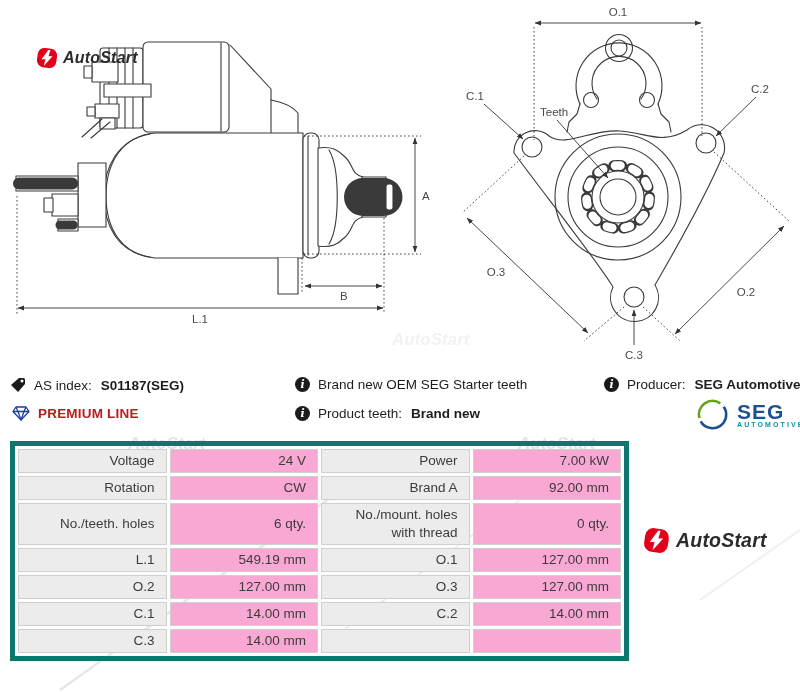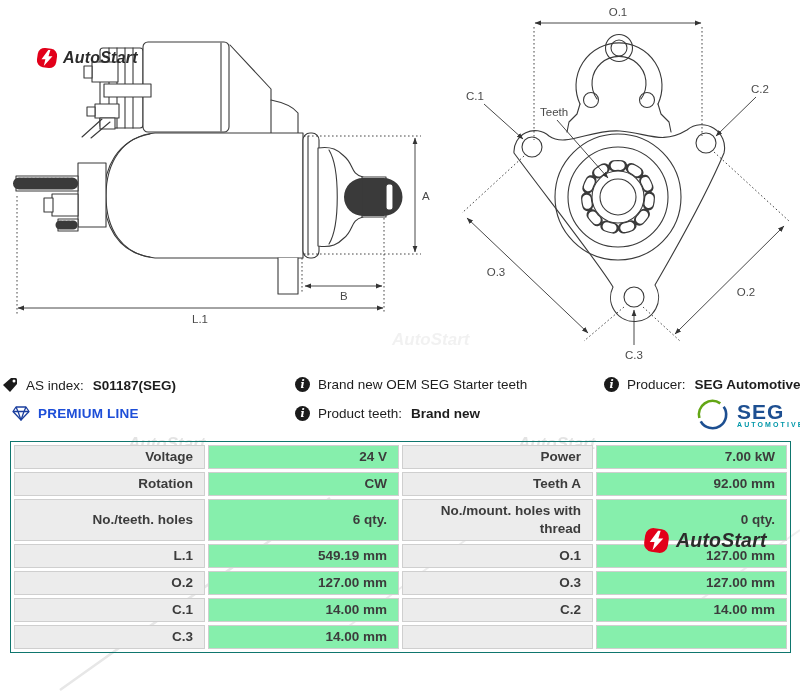--- a/index.html
+++ b/index.html
@@ -17,33 +17,33 @@
   .draw-svg{position:absolute;left:0;top:0;z-index:1;}
   .draw-svg text{font-family:"Liberation Sans",sans-serif;font-size:11.5px;fill:#4a4a4a;}
 
   
   .info-item{position:absolute;display:flex;align-items:center;gap:8px;
              font-size:13.5px;color:#1d1d1d;z-index:2;white-space:nowrap;}
   .info-item b{margin-left:1px;text-align:center;}
   .icircle{display:inline-flex;width:15px;height:15px;border-radius:50%;background:#1b1b1b;
            color:#fff;font-family:"DejaVu Serif",serif;font-style:italic;font-weight:bold;
            font-size:11px;align-items:center;justify-content:center;flex:0 0 15px;line-height:1;}
-  .premium{font-weight:bold;color:#1d4ed8;letter-spacing:.2px;}
+  .premium{font-weight:bold;color:#b91c1c;letter-spacing:.2px;}
   .seg-logo{position:absolute;display:flex;align-items:center;gap:7px;z-index:2;}
   .seg-name{font-weight:bold;font-size:21px;letter-spacing:1px;color:#1d4f91;line-height:19px;}
   .seg-sub{font-size:7px;font-weight:bold;letter-spacing:2.1px;color:#0097a9;}
 
   
   .spec-table-wrap{position:absolute;left:10px;top:441px;z-index:2;}
-  table.spec{border-collapse:separate;border-spacing:3px;border:1px solid #0f766e;
-             table-layout:fixed;width:781px;font-weight:bold;}
+  table.spec{border-collapse:separate;border-spacing:3px;border:5px solid #0f766e;
+             table-layout:fixed;width:619px;}
   table.spec td{border:1px solid #cfcfcf;font-size:13.5px;color:#3c3c3c;text-align:right;
                 padding:2px 11px;height:18px;line-height:18px;vertical-align:middle;}
   td.lbl{background:#ececec;}
-  td.val{background:#86efac;}
+  td.val{background:#f9a8d4;}
 </style>
 </head>
 <body>
 
 <div class="page">
 
   <div class="wm-layer">
     <svg width="800" height="692">
       <line x1="60" y1="690" x2="330" y2="498" stroke="#e7e7e7" stroke-width="2.5"></line>
       <line x1="330" y1="640" x2="520" y2="500" stroke="#ececec" stroke-width="2"></line>
@@ -180,21 +180,21 @@
   <div class="brandmark" style="left:36px;top:47px;gap:5px;">
     <svg width="22" height="22" viewBox="0 0 26 26">
       <g transform="rotate(8 13 13)">
           <rect x="1.5" y="1.5" width="23" height="23" rx="8" fill="#e2001a"></rect>
         </g>
       <path d="M14.5,3.5 L6.5,14.5 h4.6 L9.2,22.5 L19.5,11 h-4.7 L17,3.5 Z" fill="#fff"></path>
     </svg>
     <span class="bm-text" style="font-size:16px;">AutoStart</span>
   </div>
 
-  <div class="info-item" style="left:2px;top:377px;">
+  <div class="info-item" style="left:10px;top:377px;">
     <svg width="16" height="16" viewBox="0 0 16 16">
       <path d="M9,1 h4.5 A1.5,1.5 0 0 1 15,2.5 V7 L8,15 1,8 Z" fill="#1b1b1b"></path>
       <circle cx="12" cy="4" r="1.5" fill="#fff"></circle>
     </svg>
     <span>AS index:</span>
     <b>S01187(SEG)</b>
   </div>
 
   <div class="info-item" style="left:295px;top:377px;">
     <span class="icircle">i</span>
@@ -243,21 +243,21 @@
       <tbody>
         <tr>
           <td class="lbl">Voltage</td>
           <td class="val">24 V</td>
           <td class="lbl">Power</td>
           <td class="val">7.00 kW</td>
         </tr>
         <tr>
           <td class="lbl">Rotation</td>
           <td class="val">CW</td>
-          <td class="lbl">Teeth A</td>
+          <td class="lbl">Brand A</td>
           <td class="val">92.00 mm</td>
         </tr>
         <tr>
           <td class="lbl">No./teeth. holes</td>
           <td class="val">6 qty.</td>
           <td class="lbl">No./mount. holes with thread</td>
           <td class="val">0 qty.</td>
         </tr>
         <tr>
           <td class="lbl">L.1</td>

